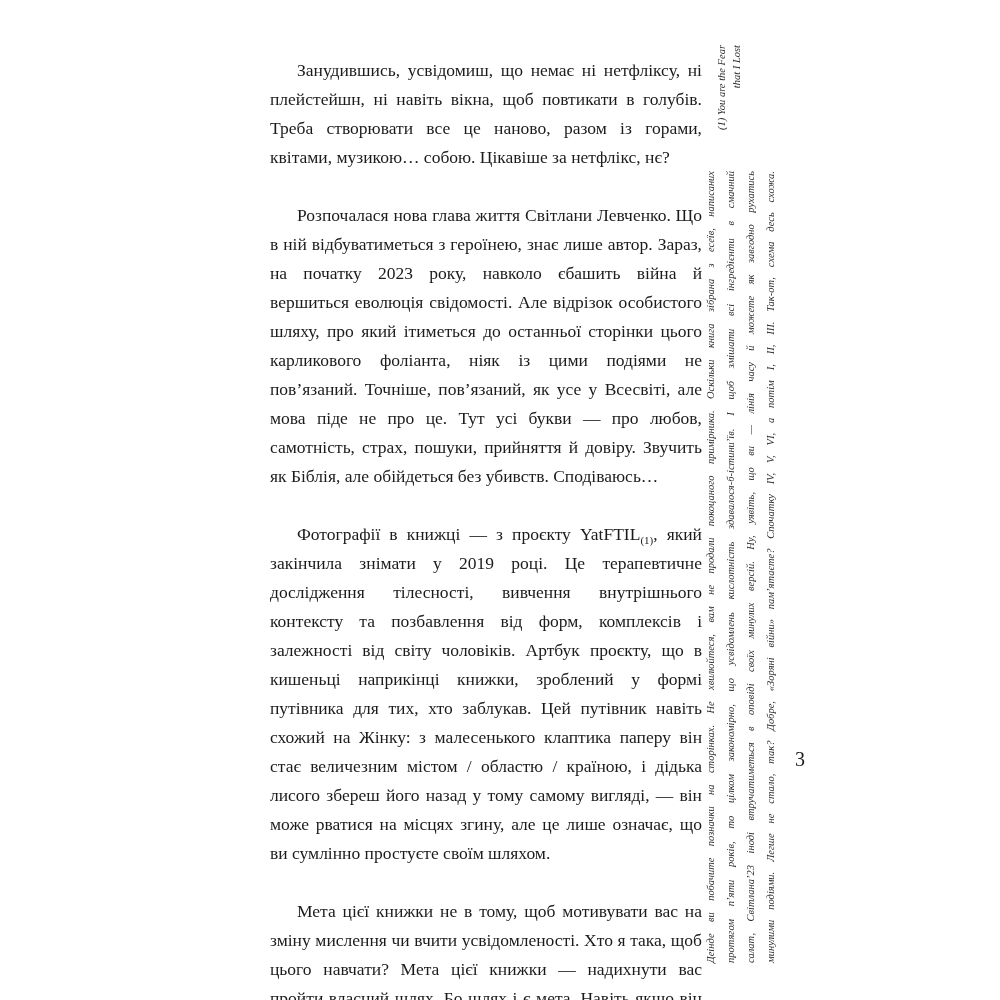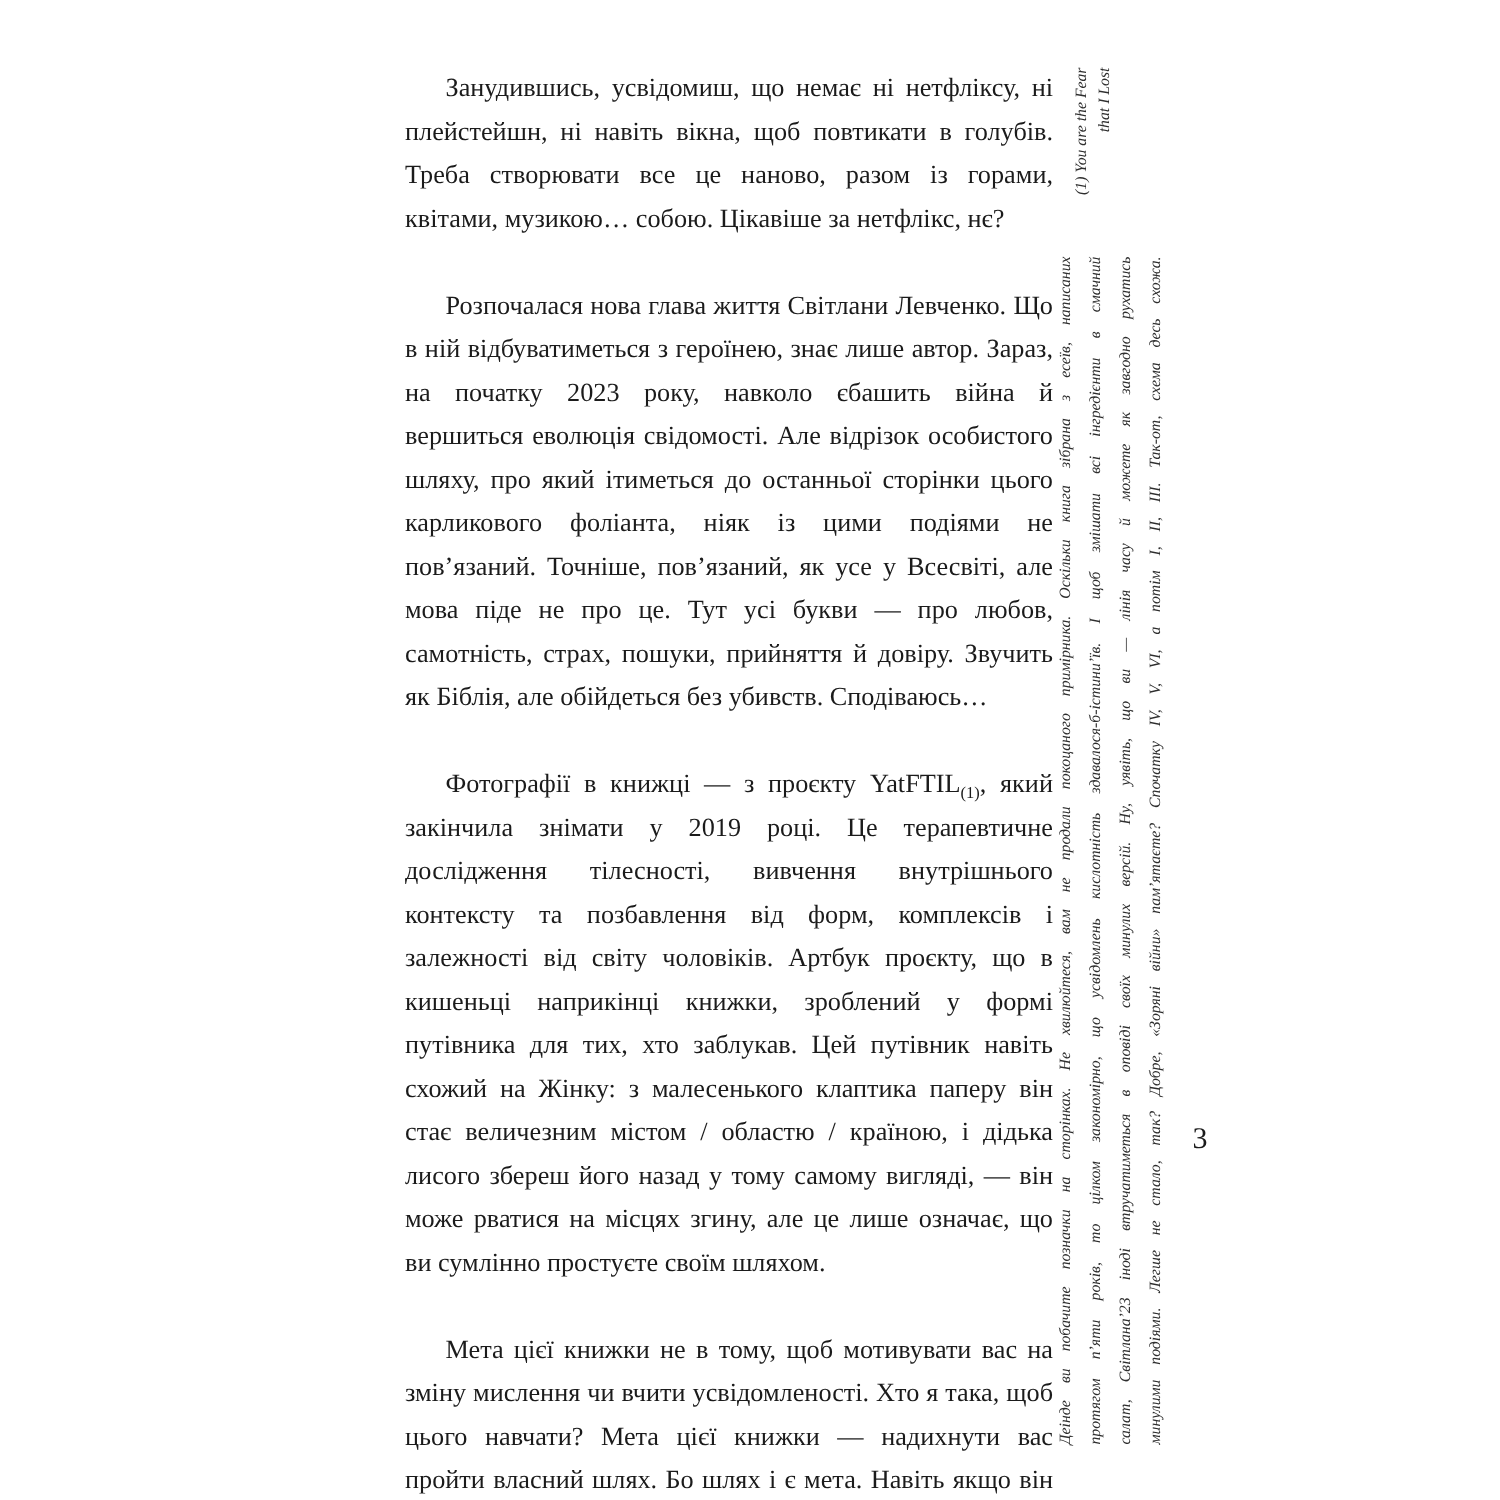--- a/index.html
+++ b/index.html
@@ -15,21 +15,21 @@
   .main-text {
     position: absolute;
     left: 270px;
     top: 44px;
     width: 432px;
     font-size: 17.5px;
     line-height: 29px;
     text-align: justify;
   }
   .main-text p {
-    margin: 0 0 29px 0;
+    margin: 12px 0 29px 0;
     text-indent: 27px;
   }
   .fn-marker {
     font-size: 11px;
     line-height: 0;
     vertical-align: -4px;
   }
   
   .margin-en {
     position: absolute;

